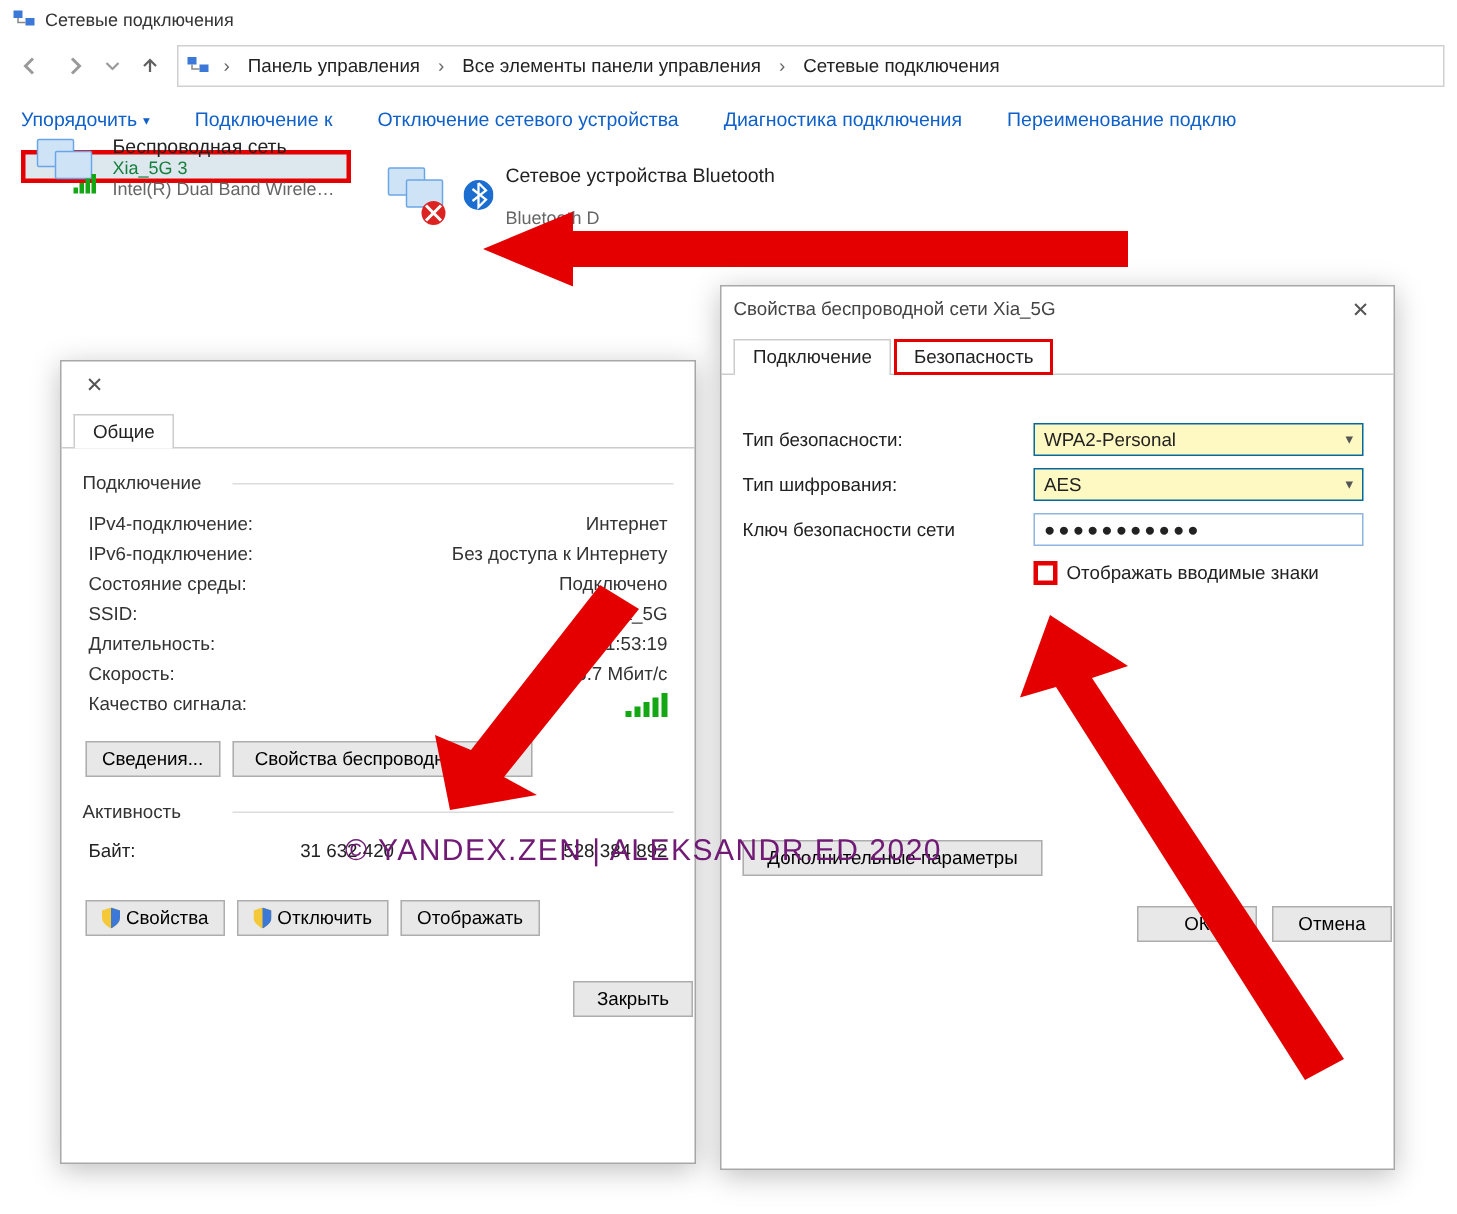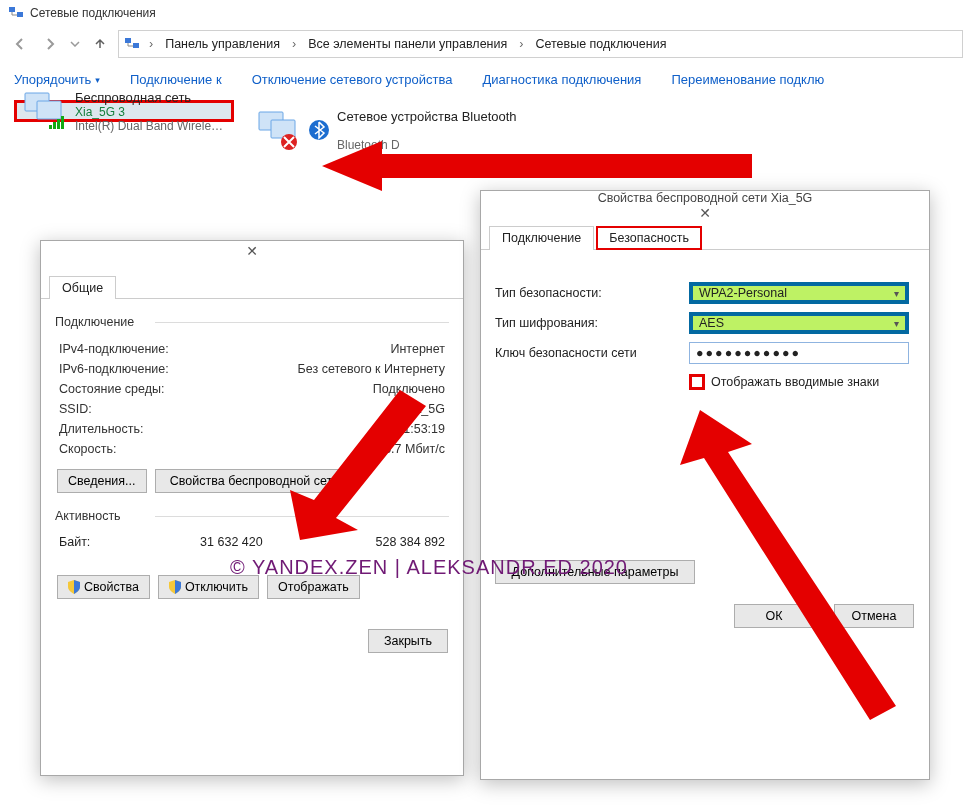--- a/index.html
+++ b/index.html
@@ -28,29 +28,29 @@
   .conn-card { width:310px; height:60px; border:3px solid transparent; display:flex; align-items:center; gap:8px; padding:3px 6px;}
   .conn-card.sel { border:3px solid #e40000; background:#dde7ee; }
   .monitor-ico { width:44px; height:40px; position:relative;}
   .conn-texts { flex:1; overflow:hidden;}
   .conn-title{ font-size:13px;}
   .conn-sub{ font-size:12px; color:#15803d;}
   .conn-sub2{ font-size:12px; color:#666; white-space:nowrap; overflow:hidden; text-overflow:ellipsis;}
 
   
   .win { position:absolute; background:#fff; border:1px solid #a8a8a8; box-shadow:0 4px 18px rgba(0,0,0,0.25);}
-  .win .whead { height:30px; display:flex; align-items:center; justify-content:space-between; padding:0 8px;flex-direction:column; }
+  .win .whead { height:30px; display:flex; align-items:center; justify-content:space-between; padding:0 8px; }
   .win .whead .wt { display:flex; align-items:center; gap:6px; color:#444;}
   .win .whead .wx { width:28px; height:20px; display:flex; align-items:center; justify-content:center; color:#555; font-size:14px;}
   .win .tabs { display:flex; padding:4px 8px 0 8px; border-bottom:1px solid #ccc;}
   .win .tab { padding:4px 12px; border:1px solid #ccc; border-bottom:none; background:#fff; margin-right:2px; font-size:12.5px; position:relative; top:1px;}
   .win .tab.active { background:#fff; }
   .win .tab.hl { border:2px solid #e40000; padding:3px 11px;}
   .win .body { padding:10px 14px;}
-  .win .foot { display:flex; justify-content:flex-end; gap:20px; padding:10px 15px; }
+  .win .foot { display:flex; justify-content:flex-end; gap:10px; padding:10px 1px; }
   .win .btn { min-width:80px; height:24px; border:1px solid #adadad; background:#e8e8e8; font-size:12.5px; display:inline-flex; align-items:center; justify-content:center; padding:0 10px; gap:4px;}
 
   
   .grp-lbl { position:relative; margin:6px 0 10px 0; color:#333;}
   .grp-lbl::after{ content:""; position:absolute; left:100px; right:0; top:52%; height:1px; background:#dcdcdc;}
   .kv { display:flex; justify-content:space-between; padding:3px 4px; font-size:12.5px;}
   .kv .k{ color:#333;}
   .kv .v{ color:#333;}
   .sigbars { display:inline-flex; align-items:flex-end; gap:2px; height:16px;}
   .sigbars span { width:4px; background:#13a813; display:block;}
@@ -60,21 +60,21 @@
   .sigbars span:nth-child(4){height:13px;}
   .sigbars span:nth-child(5){height:16px;}
 
   .activity { display:flex; justify-content:space-between; align-items:center; padding:8px 10px;}
   .bytes { display:flex; justify-content:space-between; padding:2px 4px;}
   .btnrow { display:flex; gap:8px; padding:10px 2px;}
 
   .shield { display:inline-block; width:12px; height:14px; }
 
   
-  .sel { width:220px; height:22px; border:4px solid #0369a1; background:#bef264; display:flex; align-items:center; justify-content:space-between; padding:0 6px; font-size:12.5px;}
+  .sel { width:220px; height:22px; border:1px solid #0369a1; background:#fef9c3; display:flex; align-items:center; justify-content:space-between; padding:0 6px; font-size:12.5px;}
   .sel .dd{ font-size:10px; color:#555;}
   .txtin { width:220px; height:22px; border:1px solid #8fb4e0; background:#fff; padding:0 6px; display:flex; align-items:center; letter-spacing:2px;}
   .chkrow { display:flex; align-items:center; gap:6px; margin-top:10px; padding-left:194px;}
   .chkbox { width:16px; height:16px; border:3px solid #e40000; background:#fff; display:flex; align-items:center; justify-content:center;}
   .row2 { display:flex; align-items:center; gap:14px; margin:8px 0;}
   .row2 .lbl{ width:180px;}
 
   
   .fat-arrow { position:absolute; pointer-events:none;}
   .watermark{ position:absolute; left:230px; top:556px; font-size:20px; color:#701a75; letter-spacing:1px; z-index:50; pointer-events:none; white-space:nowrap;}
@@ -209,37 +209,47 @@
     <div class="tab active">Общие</div>
   </div>
   <div class="body">
     <div class="grp-lbl">Подключение</div>
     <div class="kv">
         <span class="k">IPv4-подключение:</span>
         <span class="v">Интернет</span>
       </div>
     <div class="kv">
         <span class="k">IPv6-подключение:</span>
-        <span class="v">Без сетевого к Интернету</span>
+        <span class="v">Без доступа к Интернету</span>
       </div>
     <div class="kv">
         <span class="k">Состояние среды:</span>
         <span class="v">Подключено</span>
       </div>
     <div class="kv">
         <span class="k">SSID:</span>
         <span class="v">Xia_5G</span>
       </div>
     <div class="kv">
         <span class="k">Длительность:</span>
         <span class="v">01:53:19</span>
       </div>
     <div class="kv">
         <span class="k">Скорость:</span>
         <span class="v">86.7 Мбит/с</span>
+      </div>
+    <div class="kv">
+        <span class="k">Качество сигнала:</span>
+        <span class="v"><span class="sigbars">
+            <span></span>
+            <span></span>
+            <span></span>
+            <span></span>
+            <span></span>
+          </span></span>
       </div>
 
     <div class="btnrow">
       <button class="btn">Сведения...</button>
       <button class="btn" style="min-width:200px">Свойства беспроводной сети</button>
     </div>
 
     <div class="grp-lbl" style="margin-top:6px">Активность</div>
     <div class="bytes">
       <span>Байт:</span>

